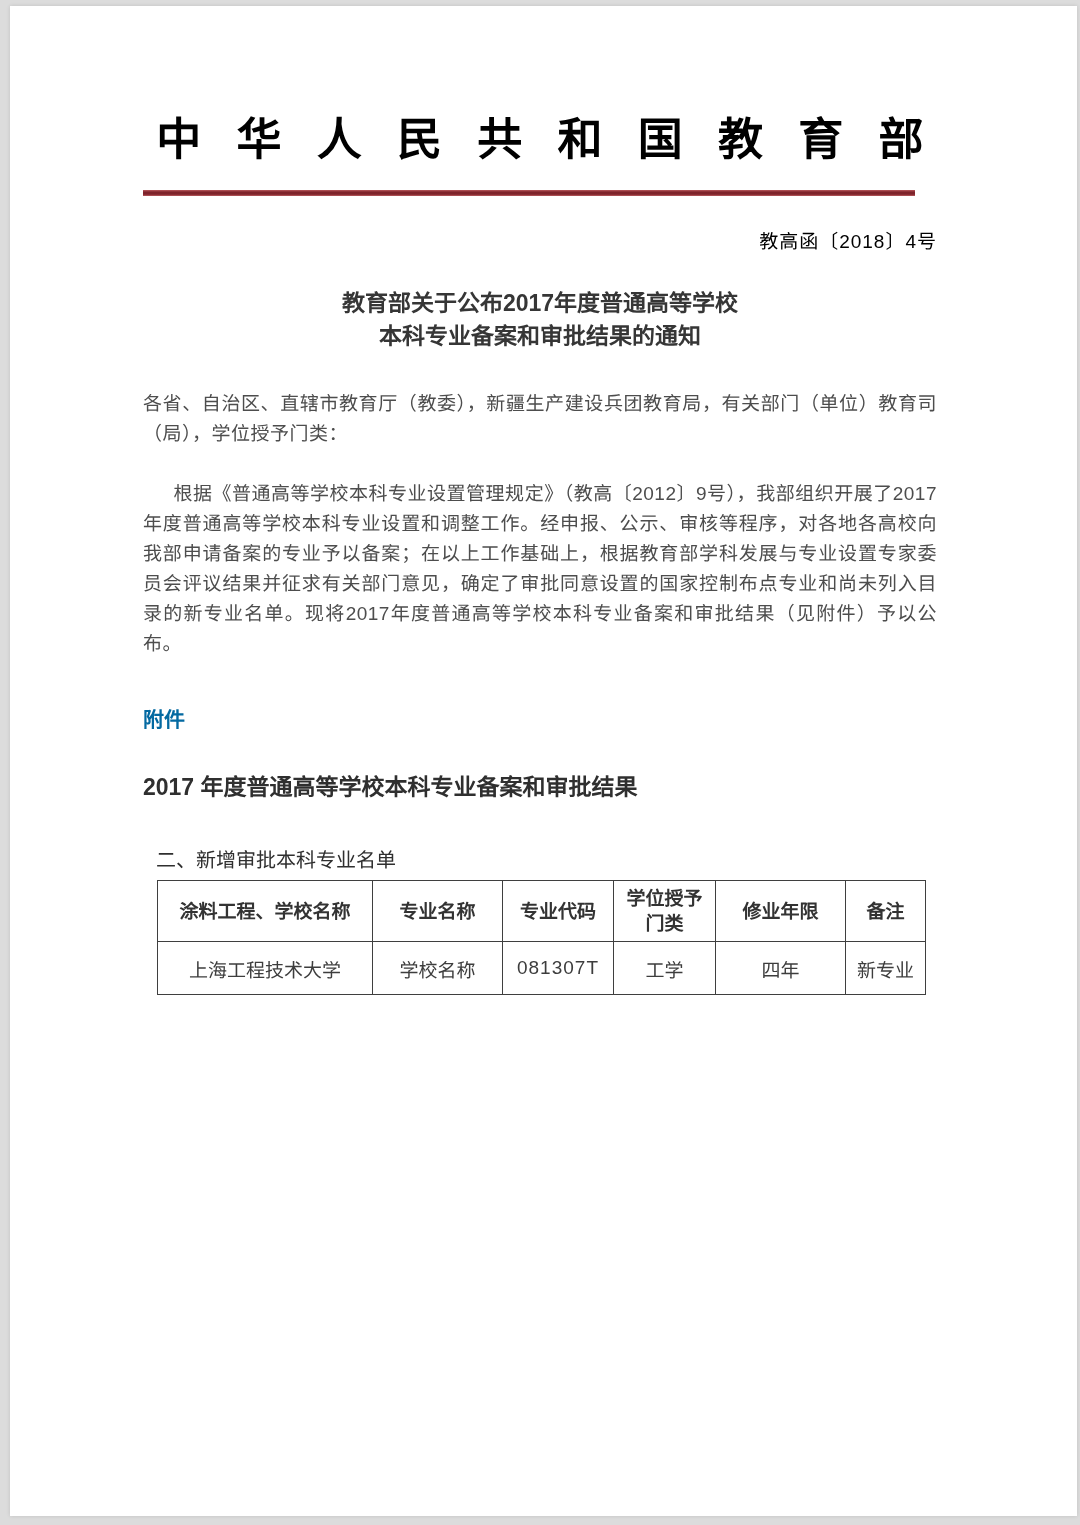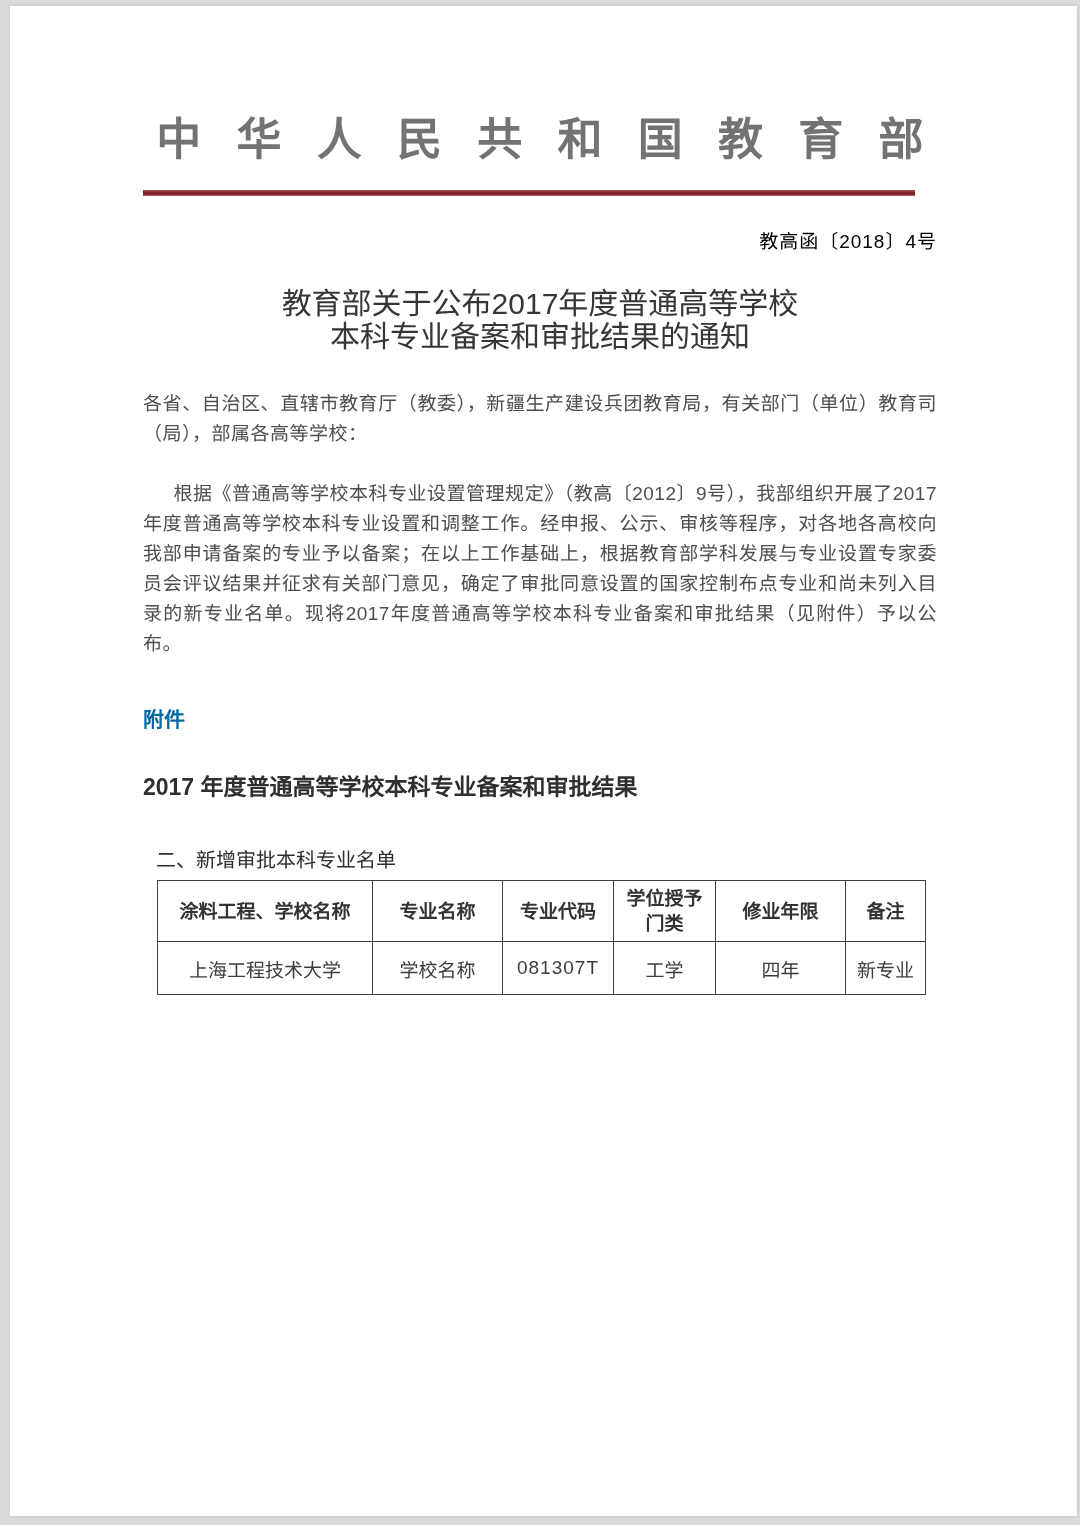--- a/index.html
+++ b/index.html
@@ -30,21 +30,21 @@
   }
 
   
   .org-header {
     margin-top: 97px;
     text-align: center;
     font-family: "Liberation Serif", "DejaVu Serif", serif;
     font-weight: bold;
     font-size: 45px;
     letter-spacing: 12px;
-    color: #737373;
+    color: #000000;
     white-space: nowrap;
     text-indent: 12px; 
   }
   .red-rule {
     margin-top: 22px;
     margin-right: 22px;
     height: 6px;
     background: linear-gradient(to bottom, #bb5a5e 0%, #7e232b 35%, #7e232b 70%, #bb5a5e 100%);
   }
 
@@ -52,22 +52,22 @@
     margin-top: 30px;
     text-align: right;
     font-size: 19px;
     color: #000000;
     letter-spacing: 1px;
   }
 
   .notice-title {
     margin-top: 34px;
     text-align: center;
-    font-weight: normal;
-    font-size: 30px;
+    font-weight: bold;
+    font-size: 23px;
     line-height: 33px;
     color: #363636;
   }
 
   .body-text {
     font-size: 19px;
     line-height: 30px;
     color: #4d4d4d;
     text-align: justify;
     letter-spacing: 0.5px;
@@ -137,21 +137,21 @@
 
       <div class="red-rule"></div>
 
       <div class="doc-number">教高函〔2018〕4号</div>
 
       <div class="notice-title">
         <div>教育部关于公布2017年度普通高等学校</div>
         <div>本科专业备案和审批结果的通知</div>
       </div>
 
-      <p class="body-text para-salutation">各省、自治区、直辖市教育厅（教委），新疆生产建设兵团教育局，有关部门（单位）教育司（局），部属各高等学校：</p>
+      <p class="body-text para-salutation">各省、自治区、直辖市教育厅（教委），新疆生产建设兵团教育局，有关部门（单位）教育司（局），学位授予门类：</p>
 
       <p class="body-text para-indent para-main">根据《普通高等学校本科专业设置管理规定》（教高〔2012〕9号），我部组织开展了2017年度普通高等学校本科专业设置和调整工作。经申报、公示、审核等程序，对各地各高校向我部申请备案的专业予以备案；在以上工作基础上，根据教育部学科发展与专业设置专家委员会评议结果并征求有关部门意见，确定了审批同意设置的国家控制布点专业和尚未列入目录的新专业名单。现将2017年度普通高等学校本科专业备案和审批结果（见附件）予以公布。</p>
 
 
       <div class="attachment-label">附件</div>
 
       <div class="attachment-title">2017 年度普通高等学校本科专业备案和审批结果</div>
 
       <div class="section-heading">二、新增审批本科专业名单</div>
 

